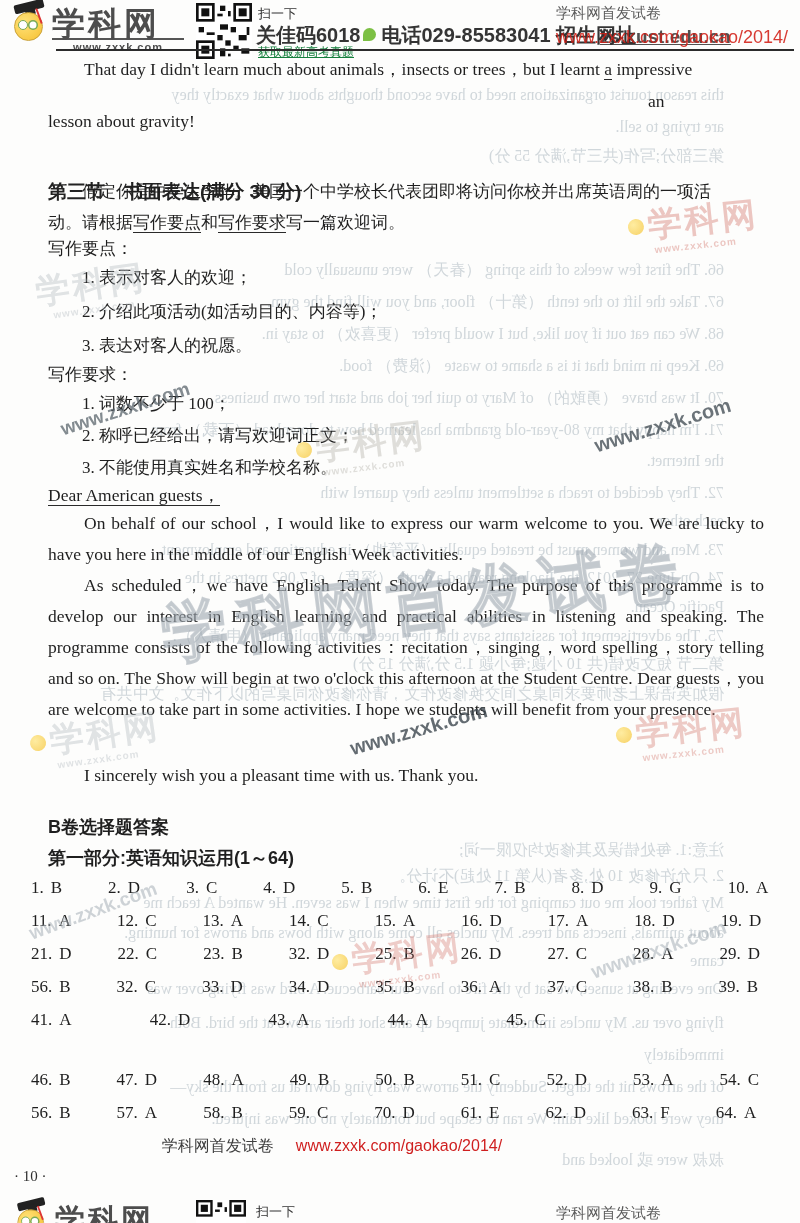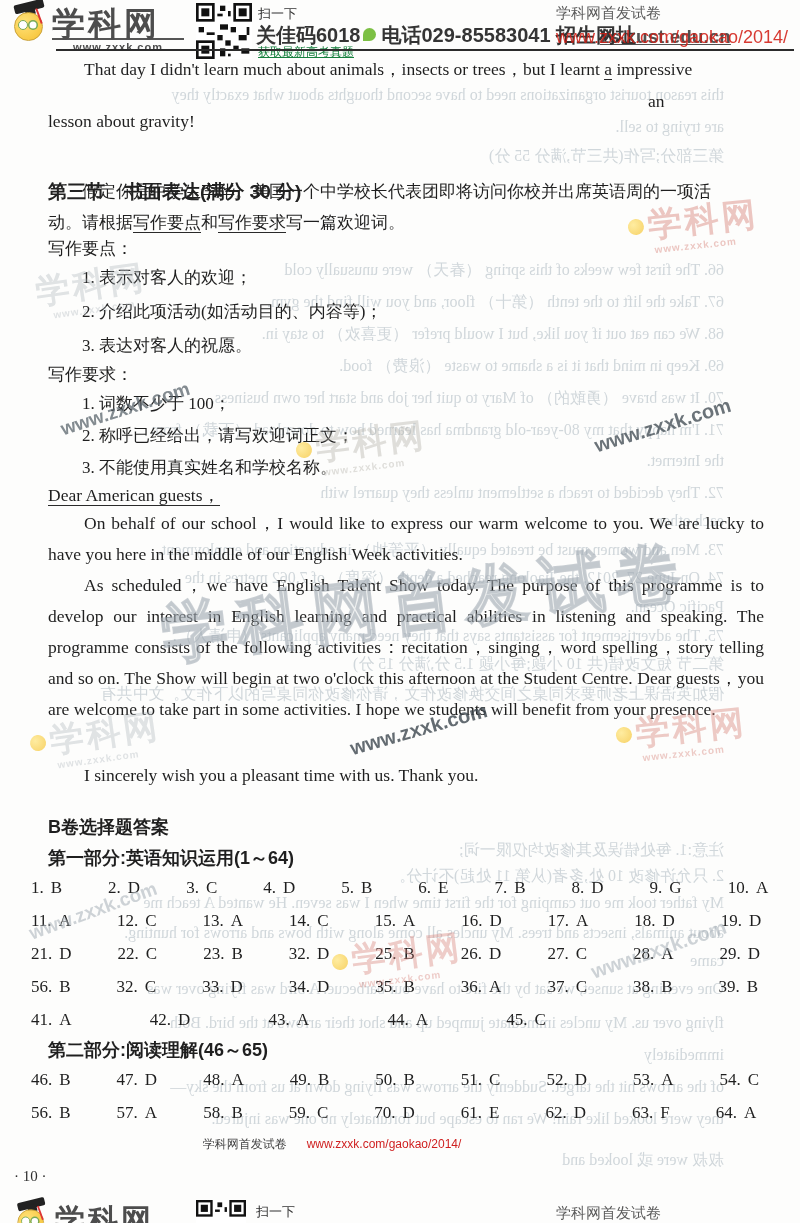--- a/index.html
+++ b/index.html
@@ -51,21 +51,21 @@
   .logo-text{font-family:"Liberation Sans","DejaVu Sans",sans-serif;font-weight:bold;color:#4d4d4d;}
   .logo-text .big{font-size:33px;letter-spacing:3px;line-height:32px;display:block;}
   .logo-text .small{display:block;font-size:11px;letter-spacing:1px;border-top:2px solid #555;margin-top:-2px;padding-top:1px;text-align:center;}
   .qr{image-rendering:pixelated;}
   .green-dot{display:inline-block;width:13px;height:13px;border-radius:50% 50% 50% 0;background:#7cc044;vertical-align:middle;margin:0 6px 4px 2px;}
   .red{color:#cf1f1f;}
   
   .ans-row{position:absolute;left:31px;width:728px;display:flex;gap:46px;}
   .ans-cell{width:72.8px;font-size:17px;white-space:nowrap;}
   .ans-cell .l{margin-left:7px;}
-  .footer-line{left:0;top:1136px;width:664px;text-align:center;font-size:12px;color:#3f3f3f;}
+  .footer-line{left:0;top:1136px;width:664px;text-align:center;font-size:16px;color:#3f3f3f;}
   .footer-line .red{font-family:"Liberation Sans","DejaVu Sans",sans-serif;}
 </style>
 </head>
 <body>
 
 <div id="page">
 
   <div id="bleed">
       <div class="bleed-line" style="top: 86px;">this reason tourist organizations need to have second thoughts about what exactly they</div>
       <div class="bleed-line" style="top: 118px;">are trying to sell.</div>
@@ -258,21 +258,20 @@
           <span class="ans-cell"><span class="n">40.</span><span class="l">C</span></span>
         </div>
         <div class="ans-row" style="top: 1010px;">
           <span class="ans-cell"><span class="n">41.</span><span class="l">A</span></span>
           <span class="ans-cell"><span class="n">42.</span><span class="l">D</span></span>
           <span class="ans-cell"><span class="n">43.</span><span class="l">A</span></span>
           <span class="ans-cell"><span class="n">44.</span><span class="l">A</span></span>
           <span class="ans-cell"><span class="n">45.</span><span class="l">C</span></span>
         </div>
       </div>
-    <div class="abs hei" style="left:48px;top:1038px;font-size:18px;">第二部分:阅读理解(46～65)</div>
     <div id="ans-part2">
         <div class="ans-row" style="top: 1070px;">
           <span class="ans-cell"><span class="n">46.</span><span class="l">B</span></span>
           <span class="ans-cell"><span class="n">47.</span><span class="l">D</span></span>
           <span class="ans-cell"><span class="n">48.</span><span class="l">A</span></span>
           <span class="ans-cell"><span class="n">49.</span><span class="l">B</span></span>
           <span class="ans-cell"><span class="n">50.</span><span class="l">B</span></span>
           <span class="ans-cell"><span class="n">51.</span><span class="l">C</span></span>
           <span class="ans-cell"><span class="n">52.</span><span class="l">D</span></span>
           <span class="ans-cell"><span class="n">53.</span><span class="l">A</span></span>

